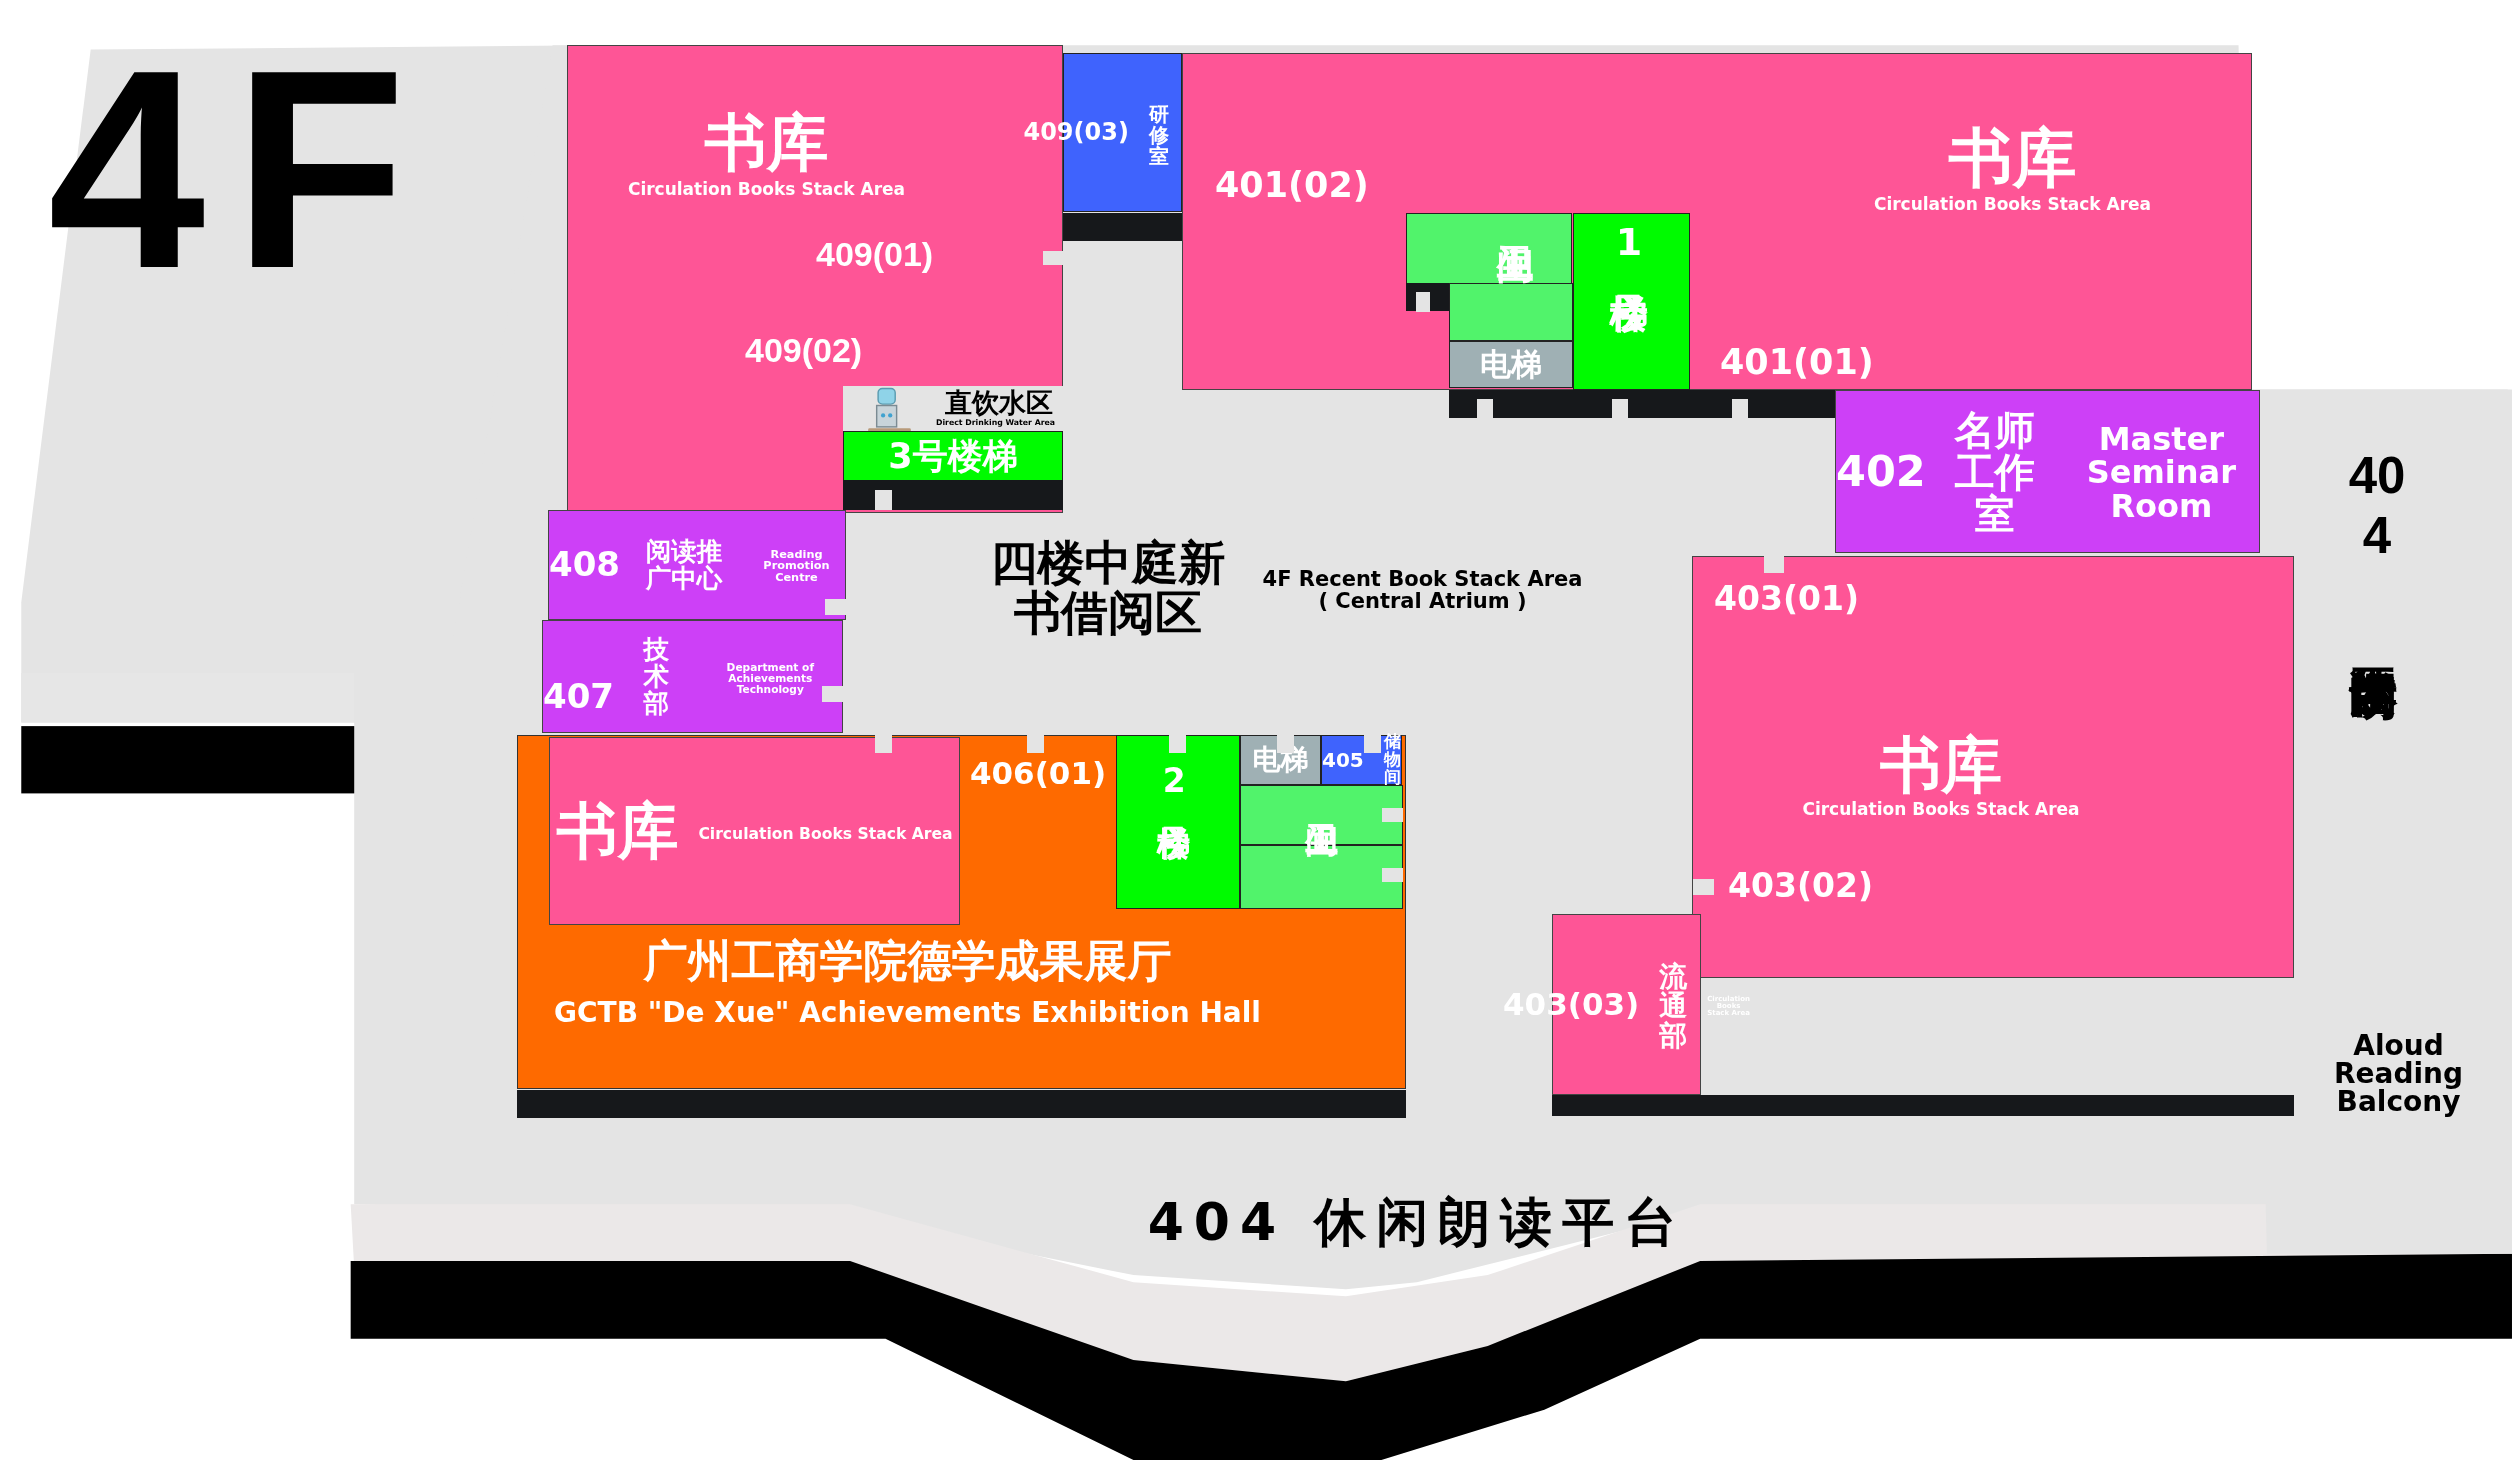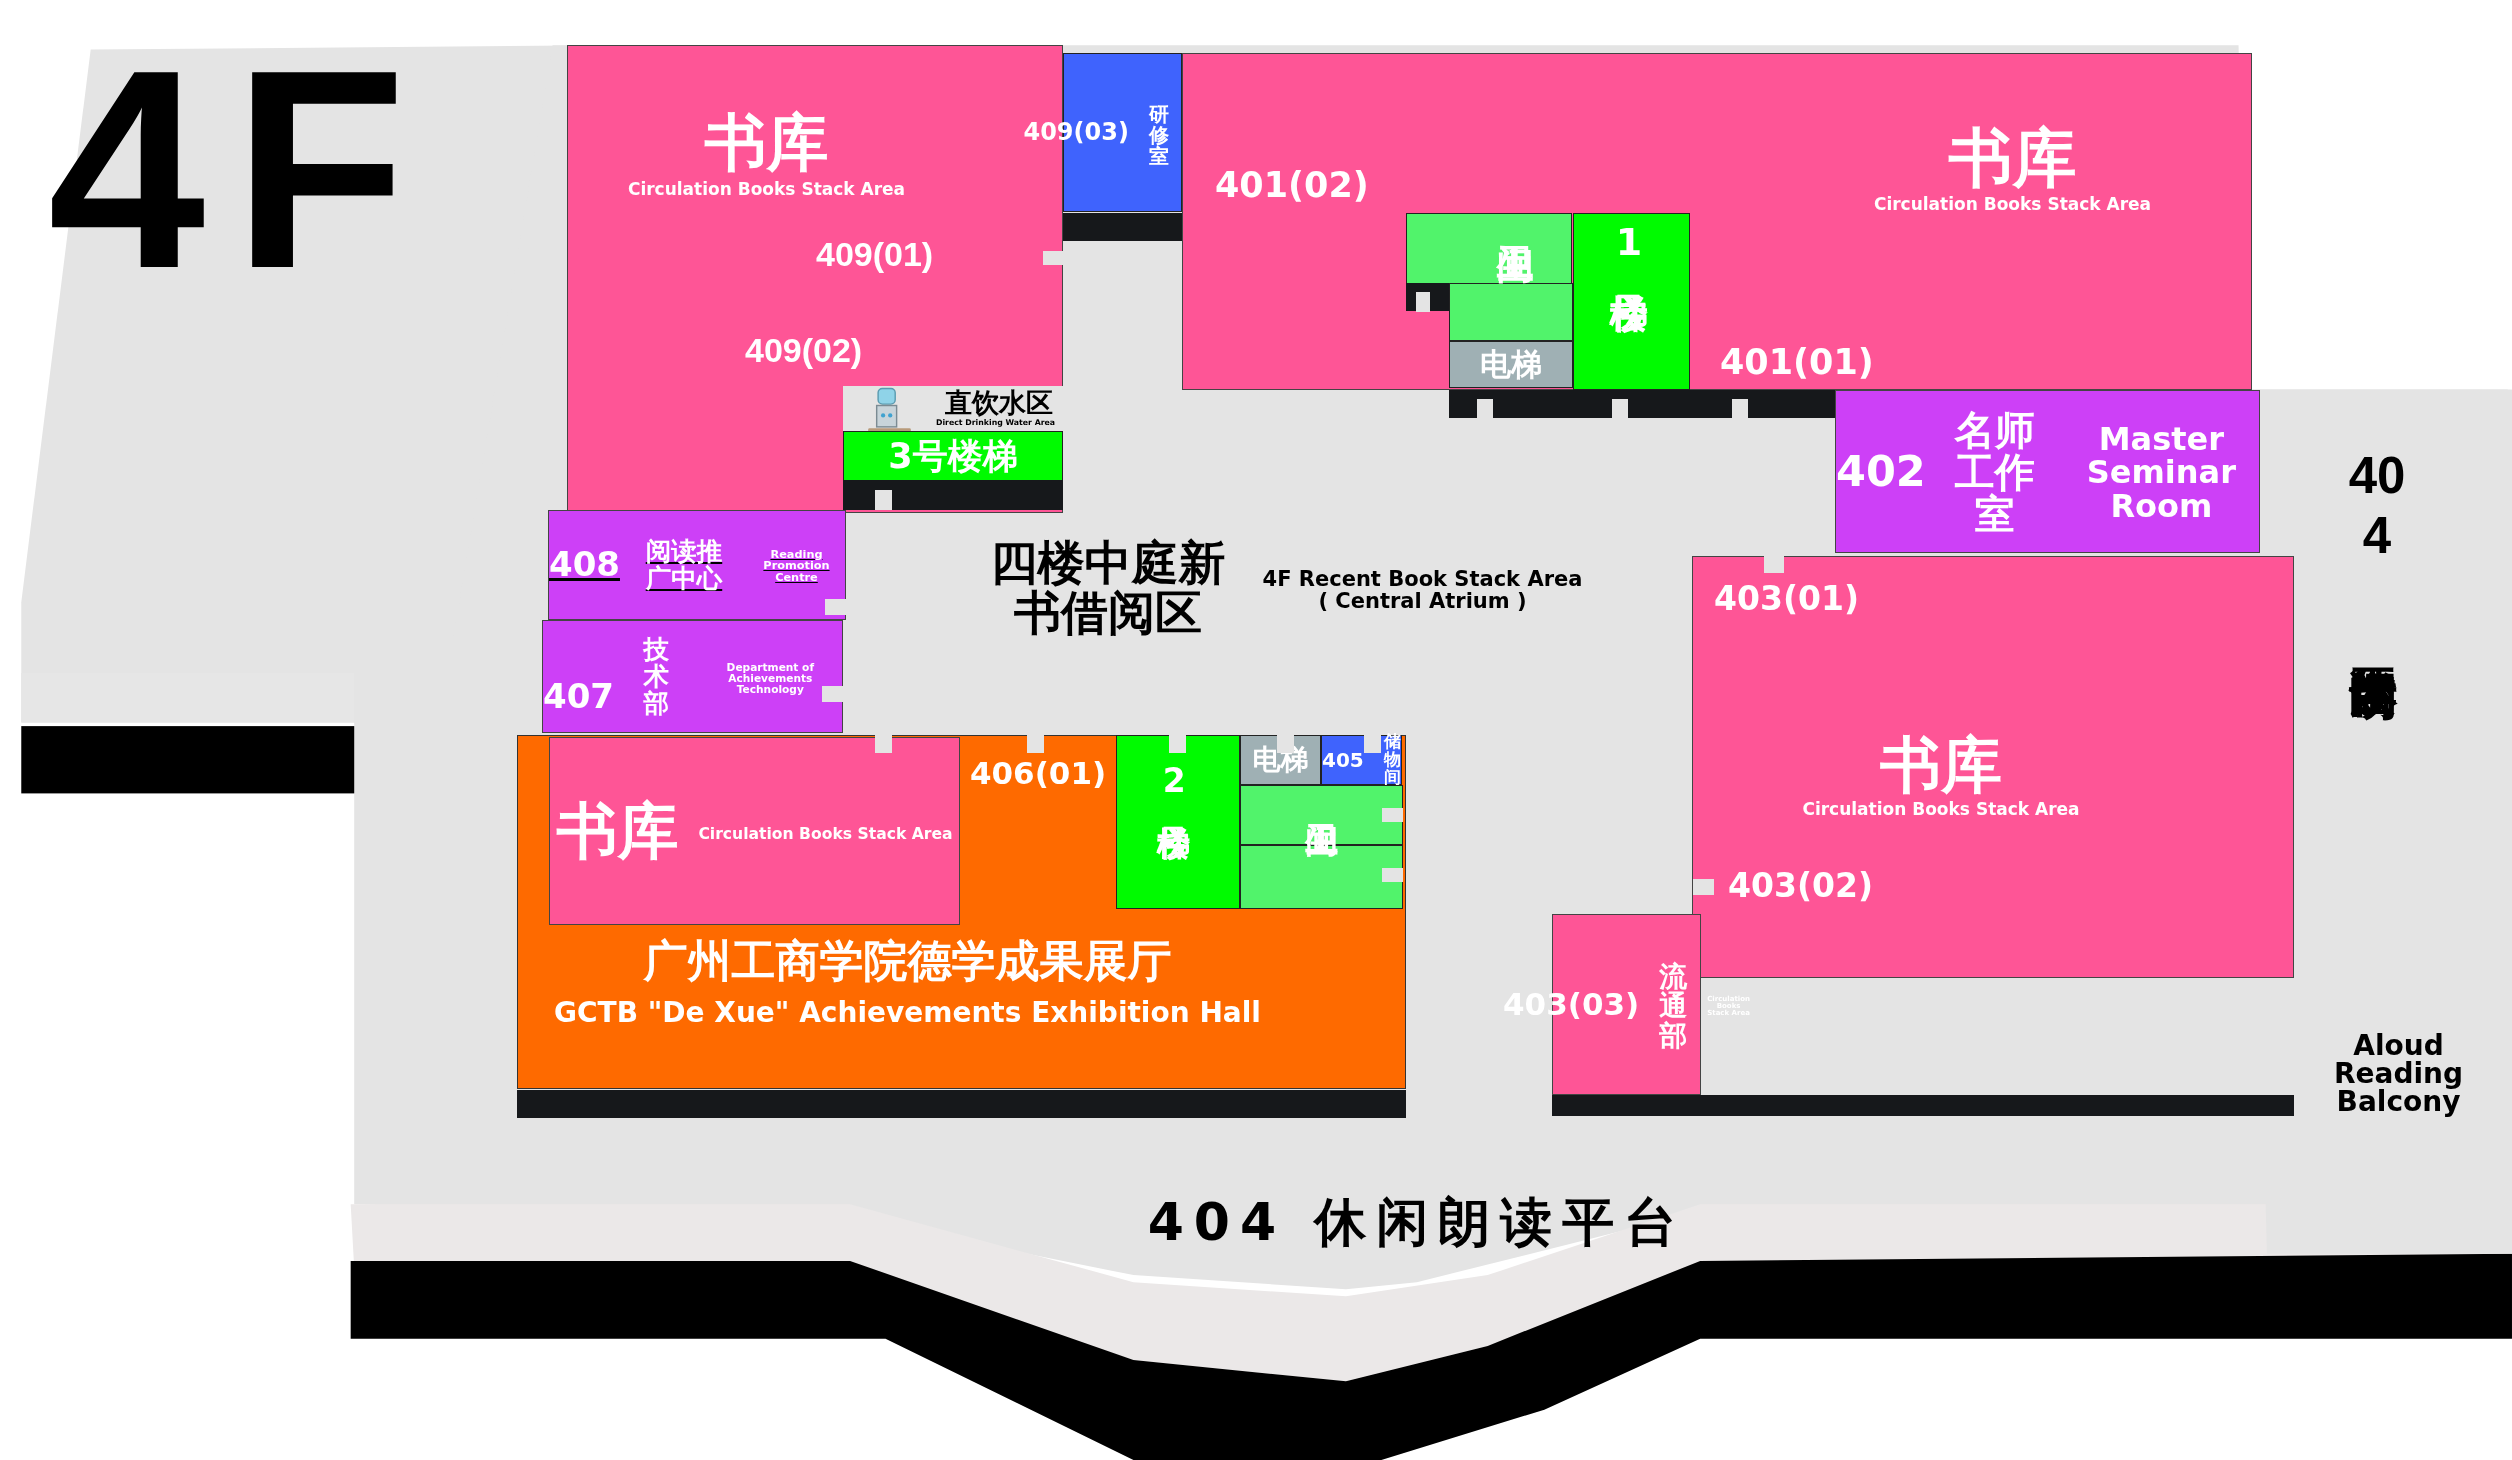--- a/index.html
+++ b/index.html
@@ -101,21 +101,21 @@
   <div class="door" style="left:163px;top:8.5px;width:15.6px;height:20px;"></div>
   <div class="door" style="left:283px;top:8.5px;width:15.6px;height:20px;"></div>
 </div>
 
 <div class="abs purple center" style="left:1835px;top:390px;width:425px;height:163px;">
   <div class="wt" style="font-size:43px;">402</div>
   <div class="wt" style="font-size:40px;">名师工作室</div>
   <div class="wt" style="font-size:32px;margin-top:2.8px;">Master Seminar Room</div>
 </div>
 
-<div class="abs purple center" style="left:548px;top:510px;width:298px;height:110px;text-decoration:underline;">
+<div class="abs purple center" style="left:548px;top:510px;width:298px;height:110px;">
   <div class="wt" style="font-size:34px;">408</div>
   <div class="wt" style="font-size:25.5px;">阅读推广中心</div>
   <div class="wt" style="font-size:11.3px;margin-top:2.8px;">Reading Promotion Centre</div>
 </div>
 <div class="abs purple center" style="left:542px;top:620px;width:301px;height:113px;">
   <div class="wt" style="font-size:34px;margin-top:40px;">407</div>
   <div class="wt" style="font-size:25.5px;">技术部</div>
   <div class="wt" style="font-size:10.6px;margin-top:4.3px;">Department of Achievements Technology</div>
 </div>
 

